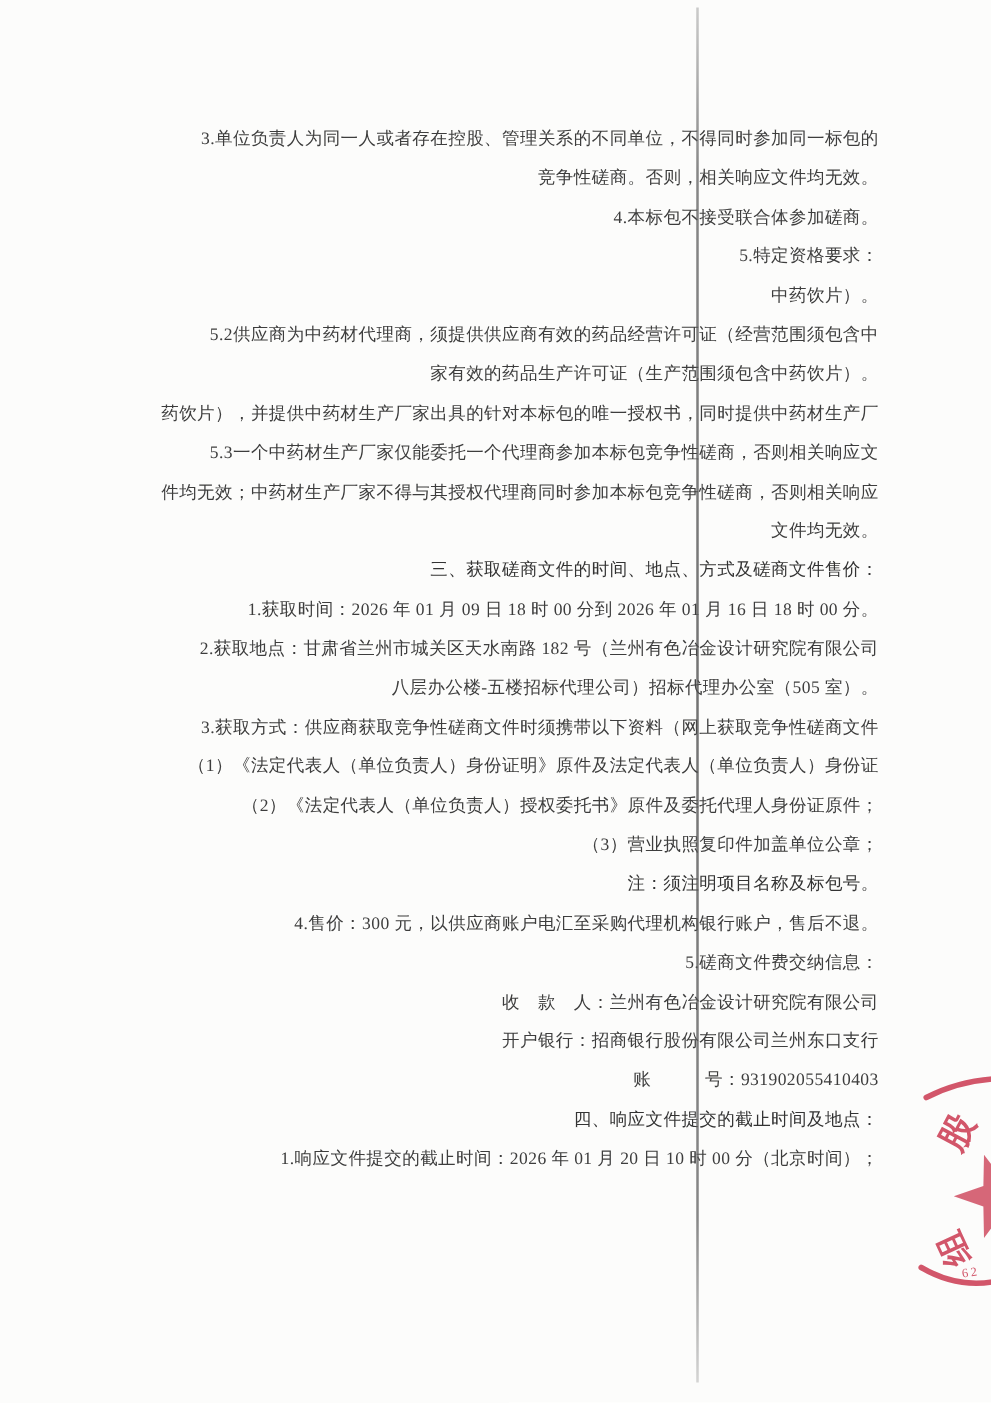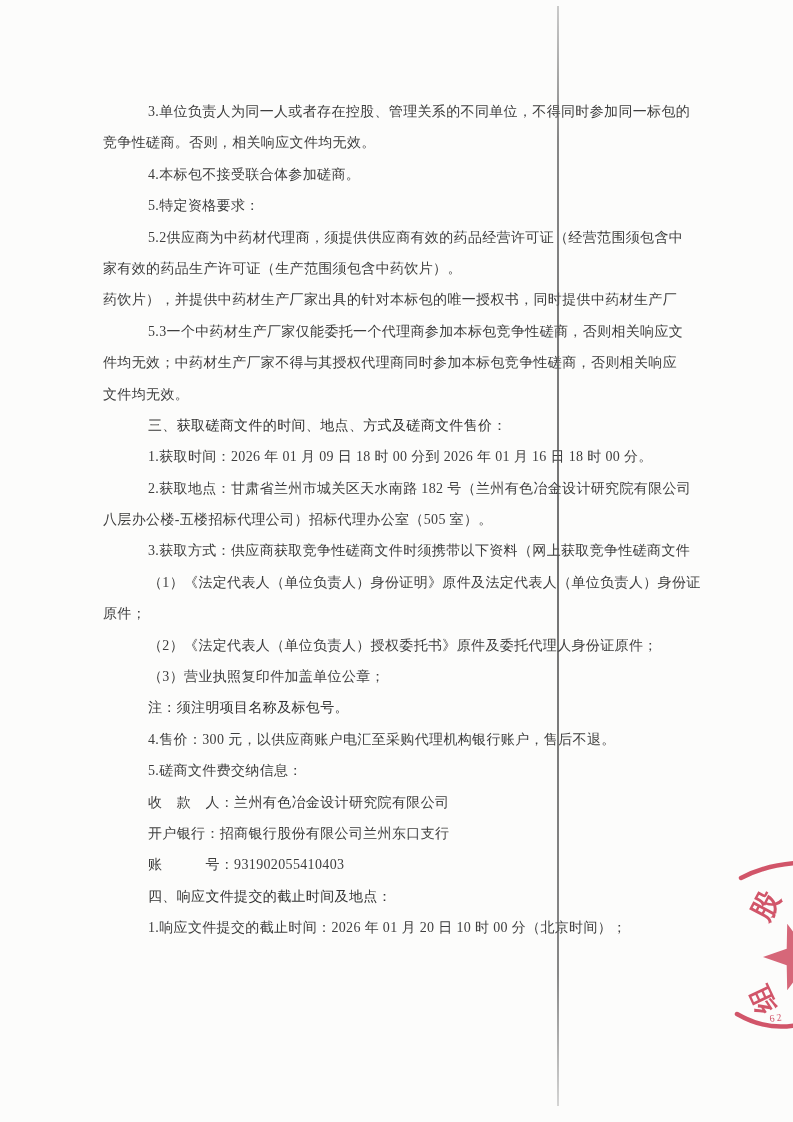--- a/index.html
+++ b/index.html
@@ -12,20 +12,21 @@
   }
   .doc-body{
     position:absolute;
     left:103px;top:96px;width:600px;
   }
   .line{
     height:31.4px;line-height:31.4px;
     font-size:14px;letter-spacing:0.35px;
     color:#3d3d3d;
     white-space:pre;
+    text-align:right;
   }
   .line.indent{padding-left:45px;}
   .line.bold{font-weight:normal;color:#333333;}
   .u{text-underline-offset:3px;}
   .fold-line{
     position:absolute;
     left:557px;top:6px;
     width:1.5px;height:1100px;
     background:linear-gradient(to bottom,
       rgba(110,110,110,.35) 0%,
@@ -43,33 +44,33 @@
 </head>
 <body>
 
 <div class="page" style="background: rgb(252, 252, 251);">
 
   <div class="doc-body">
       <div class="line indent"><span>3.单位负责人为同一人或者存在控股、管理关系的不同单位，不得同时参加同一标包的</span></div>
       <div class="line"><span>竞争性磋商。否则，相关响应文件均无效。</span></div>
       <div class="line indent"><span>4.本标包不接受联合体参加磋商。</span></div>
       <div class="line indent"><span>5.特定资格要求：</span></div>
+      <div class="line"><span>中药饮片）。</span></div>
       <div class="line indent"><span>5.2供应商为中药材代理商，须提供供应商有效的药品经营许可证（经营范围须包含中</span></div>
       <div class="line"><span>家有效的药品生产许可证（生产范围须包含中药饮片）。</span></div>
       <div class="line"><span>药饮片），并提供中药材生产厂家出具的针对本标包的唯一授权书，同时提供中药材生产厂</span></div>
       <div class="line indent"><span>5.3一个中药材生产厂家仅能委托一个代理商参加本标包竞争性磋商，否则相关响应文</span></div>
       <div class="line"><span>件均无效；中药材生产厂家不得与其授权代理商同时参加本标包竞争性磋商，否则相关响应</span></div>
       <div class="line"><span>文件均无效。</span></div>
       <div class="line indent bold"><span>三、获取磋商文件的时间、地点、方式及磋商文件售价：</span></div>
       <div class="line indent"><span>1.获取时间：2026 年 01 月 09 日 18 时 00 分到 2026 年 01 月 16 日 18 时 00 分。</span></div>
       <div class="line indent"><span>2.获取地点：甘肃省兰州市城关区天水南路 182 号（兰州有色冶金设计研究院有限公司</span></div>
       <div class="line"><span>八层办公楼-五楼招标代理公司）招标代理办公室（505 室）。</span></div>
       <div class="line indent"><span>3.获取方式：供应商获取竞争性磋商文件时须携带以下资料（网上获取竞争性磋商文件</span></div>
       <div class="line indent"><span>（1）《法定代表人（单位负责人）身份证明》原件及法定代表人（单位负责人）身份证</span></div>
-      <div class="line"><span>原件；</span></div>
       <div class="line indent"><span>（2）《法定代表人（单位负责人）授权委托书》原件及委托代理人身份证原件；</span></div>
       <div class="line indent"><span>（3）营业执照复印件加盖单位公章；</span></div>
       <div class="line indent bold"><span>注：须注明项目名称及标包号。</span></div>
       <div class="line indent"><span>4.售价：300 元，以供应商账户电汇至采购代理机构银行账户，售后不退。</span></div>
       <div class="line indent"><span>5.磋商文件费交纳信息：</span></div>
       <div class="line indent"><span>收　款　人：兰州有色冶金设计研究院有限公司</span></div>
       <div class="line indent"><span>开户银行：招商银行股份有限公司兰州东口支行</span></div>
       <div class="line indent"><span>账　　　号：931902055410403</span></div>
       <div class="line indent bold"><span>四、响应文件提交的截止时间及地点：</span></div>
       <div class="line indent"><span>1.响应文件提交的截止时间：2026 年 </span><span class="u">01</span><span> 月 </span><span class="u">20</span><span> 日 </span><span class="u">10</span><span> 时 0</span><span class="u">0</span><span> 分（北京时间）；</span></div>

